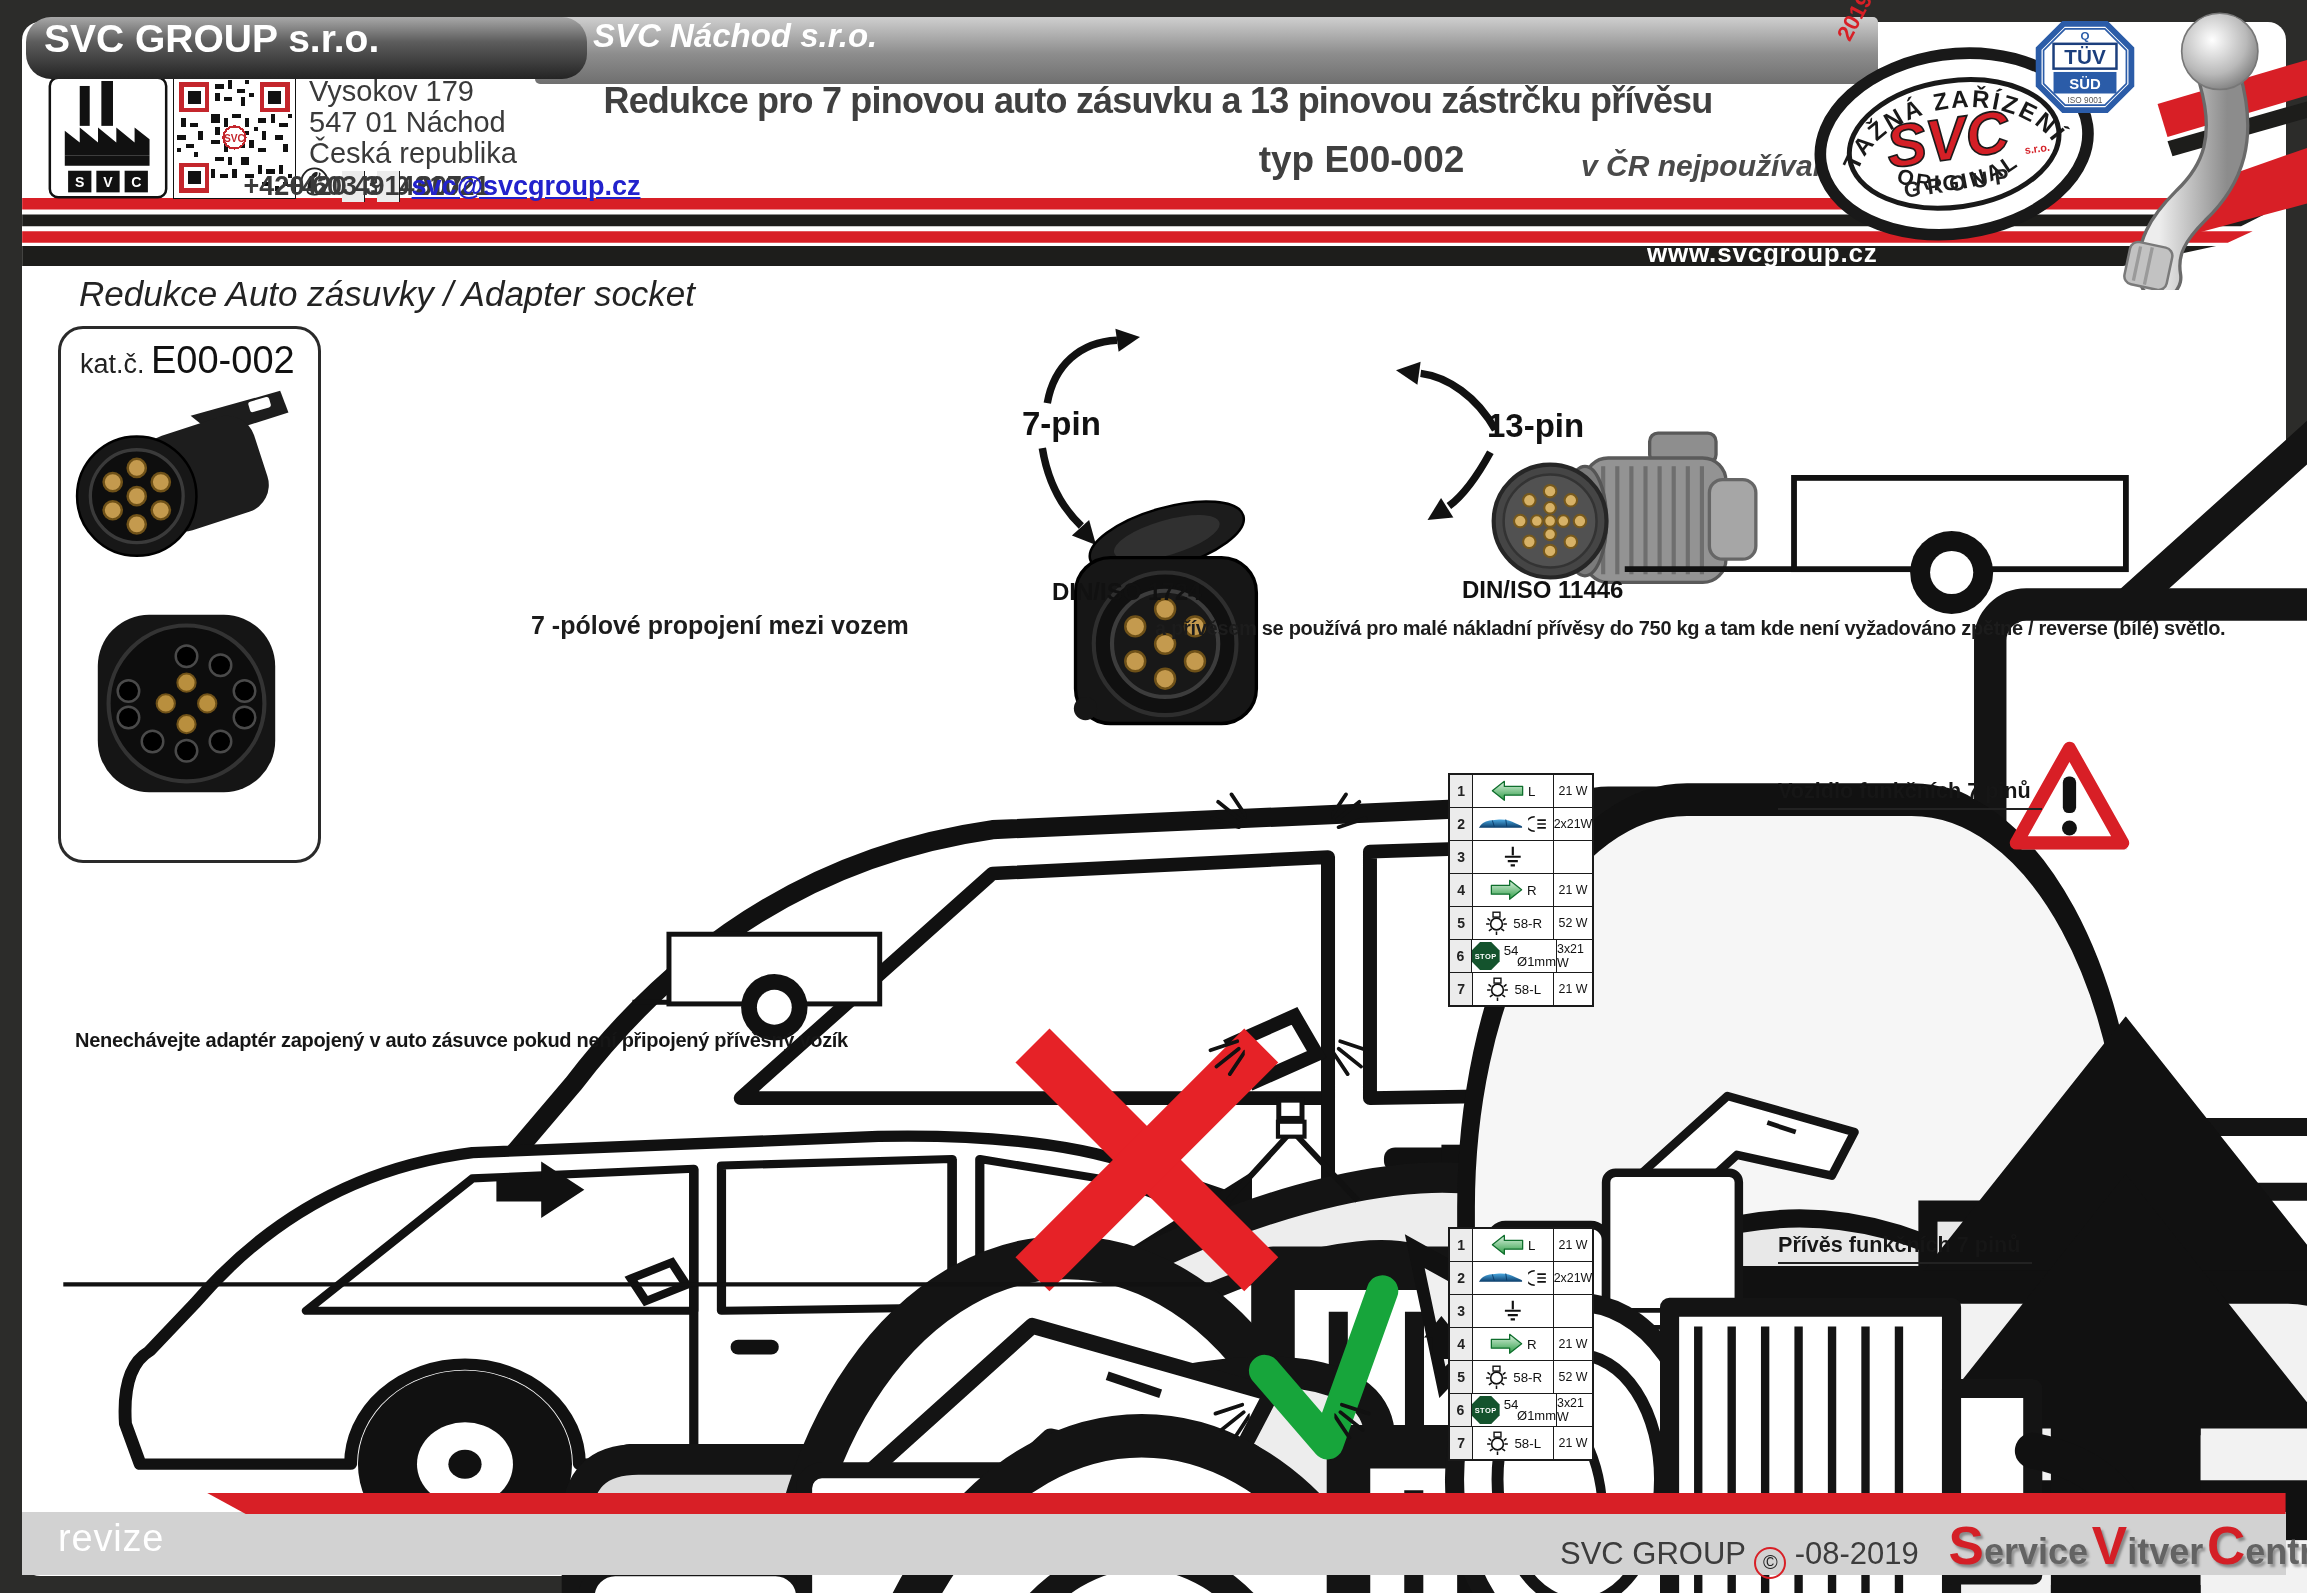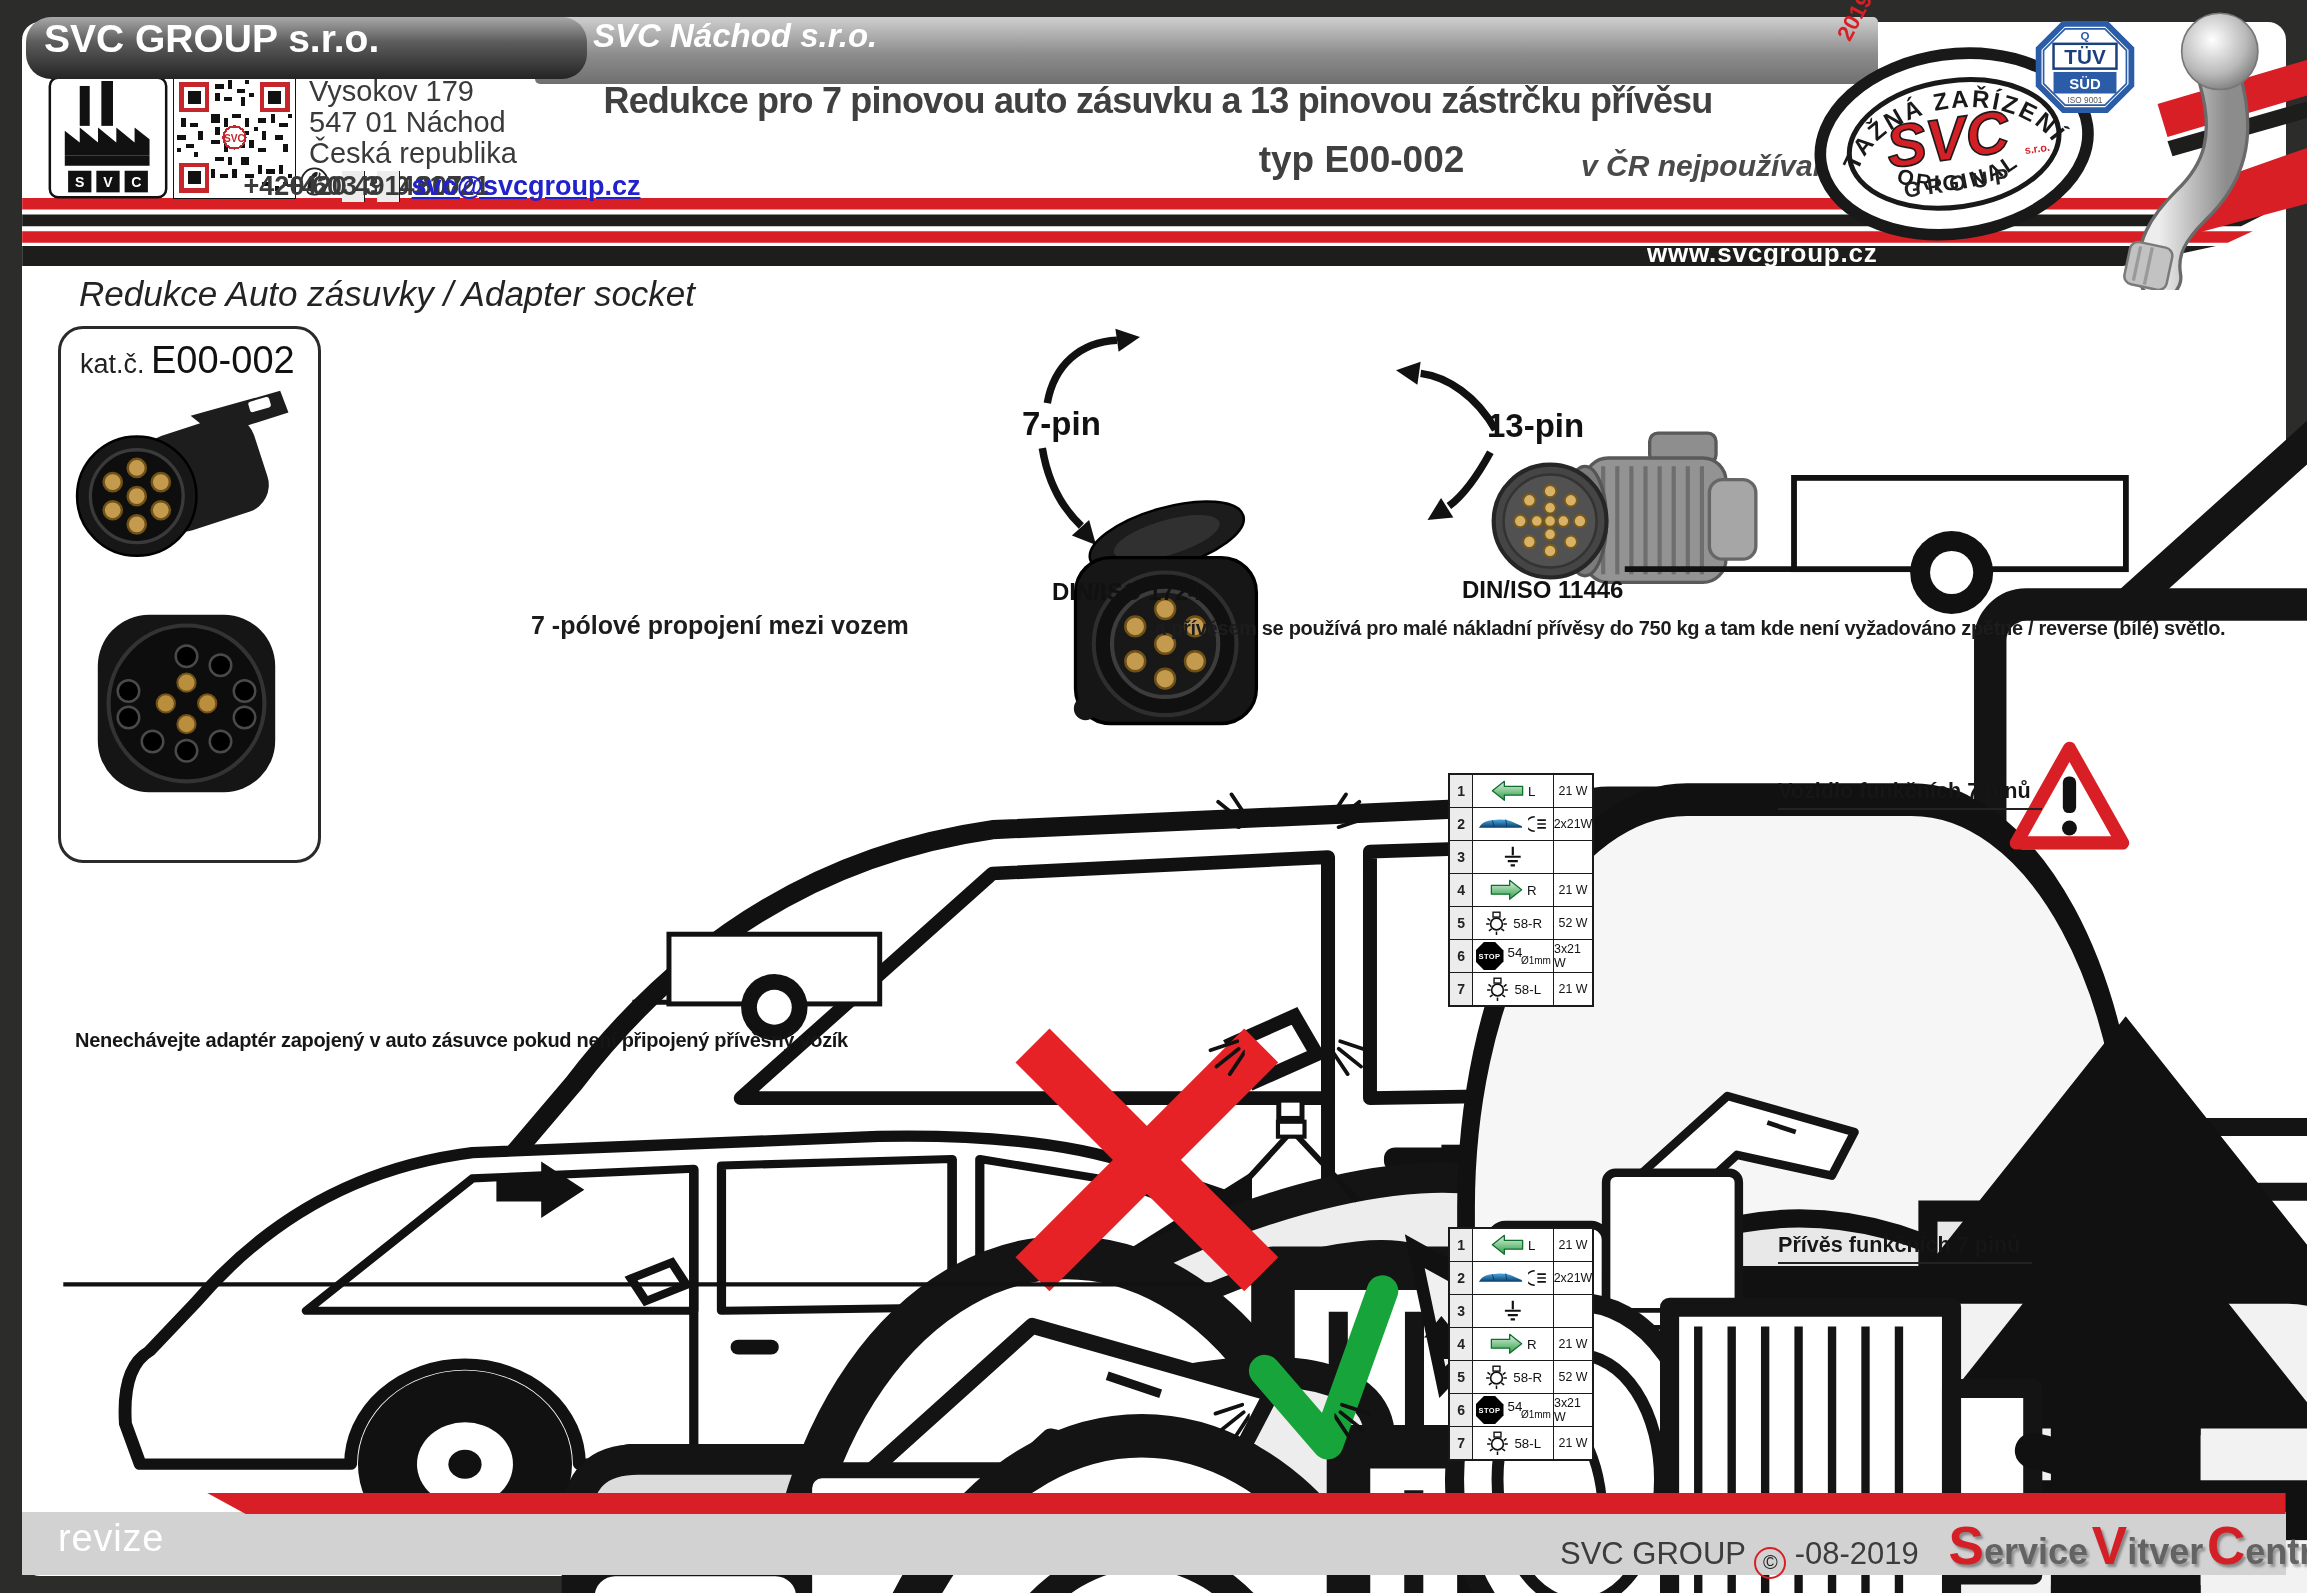--- a/index.html
+++ b/index.html
@@ -44,24 +44,24 @@
     padding:0 11.6px 4.1px 0;z-index:5;white-space:nowrap}
   
   .ptable{width:142px;border:2.5px solid #1a1a1a;background:#fff;z-index:5}
   .prow{display:flex;height:32px;border-bottom:1.7px solid #1a1a1a;align-items:stretch}
   .prow:last-child{border-bottom:none}
   .pnum{width:22.4px;background:#ececec;border-right:1.7px solid #1a1a1a;display:flex;align-items:center;
     justify-content:center;font-size:14px;font-weight:bold}
   .picon{flex:1;display:flex;align-items:center;justify-content:center;gap:4.1px;border-right:1.7px solid #1a1a1a;background:#fff}
   .pwatt{width:38px;display:flex;align-items:center;justify-content:center;font-size:12.4px;color:#111}
   .plabel{font-size:13.3px;color:#111}
-  .stop-oct{width:28px;height:28px;background:#000000;clip-path:polygon(30% 0,70% 0,100% 30%,100% 70%,70% 100%,30% 100%,0 70%,0 30%);
+  .stop-oct{width:28px;height:28px;background:#14532d;clip-path:polygon(30% 0,70% 0,100% 30%,100% 70%,70% 100%,30% 100%,0 70%,0 30%);
     display:flex;align-items:center;justify-content:center}
   .stop-oct span{color:#fff;font-size:7.5px;font-weight:bold;letter-spacing:0.4px}
-  .sub54{display:block;font-size:10px;color:#111;margin-left:13.3px;margin-top:-2.5px}
+  .sub54{display:block;font-size:13px;color:#111;margin-left:13.3px;margin-top:-2.5px}
   .lblcol{display:flex;flex-direction:column;align-items:flex-start;line-height:1}
   
   .foot-gray{left:21.6px;top:1512px;width:2264px;height:63px;background:#d2d2d2;z-index:2}
   .foot-red{left:21.6px;top:1493px;width:2264px;height:21px;background:#d81f26;z-index:2;
     clip-path:polygon(8.2% 0,100% 0,100% 100%,9.9% 100%)}
   .revize{left:58px;top:1517px;font-size:38px;font-weight:normal;color:#fff;z-index:5;letter-spacing:0.8px}
   .foot-right{left:1560px;top:1515px;display:flex;align-items:baseline;gap:8.3px;z-index:5;white-space:nowrap}
   .fc{font-size:31px;color:#3c3c3c}
   .cmark{display:inline-flex;width:28px;height:28px;border:2.5px solid #d81f26;border-radius:50%;
     align-items:center;justify-content:center;font-size:20px;color:#222;position:relative;top:5px}

